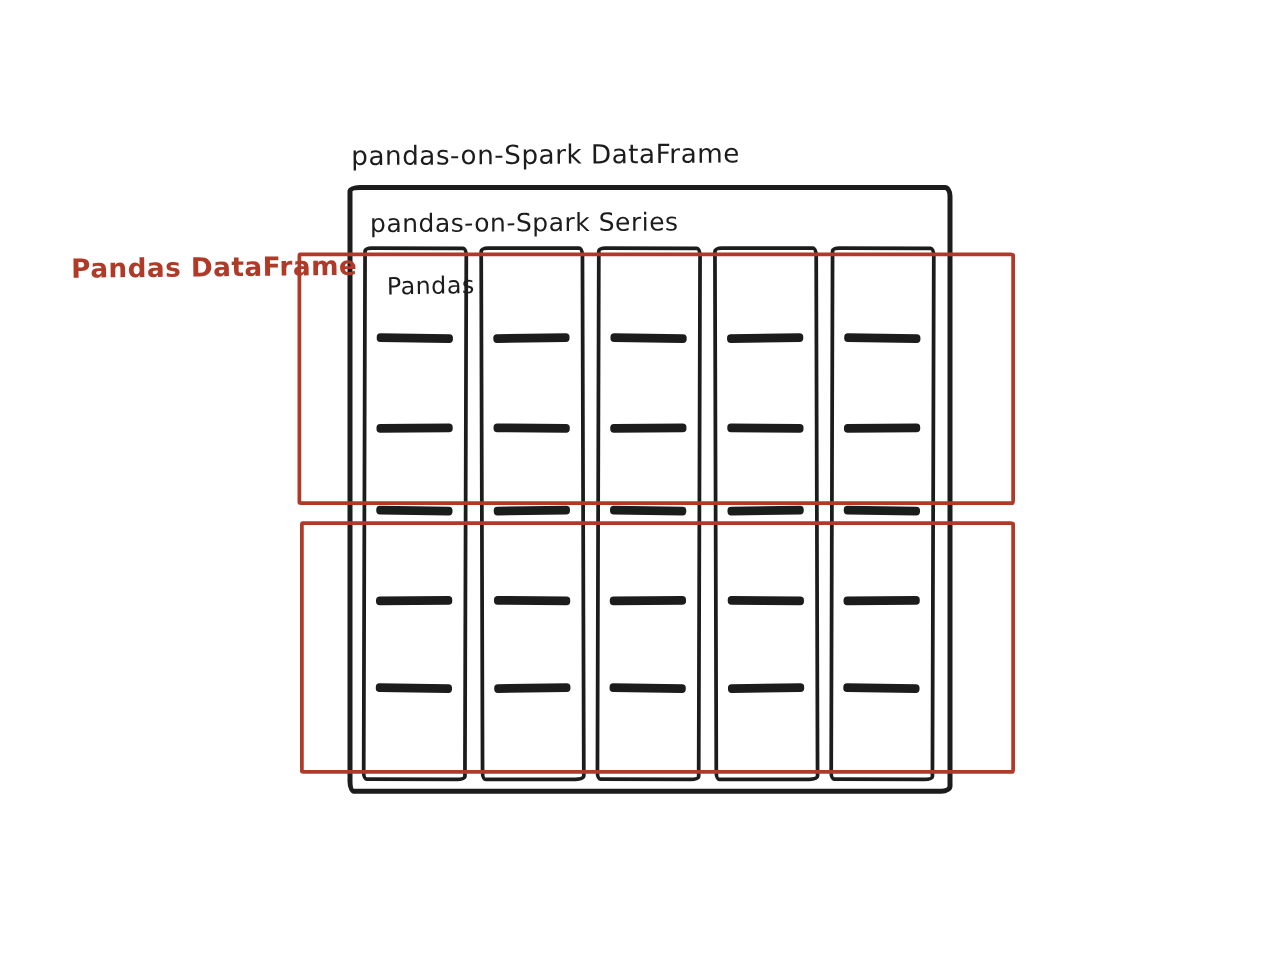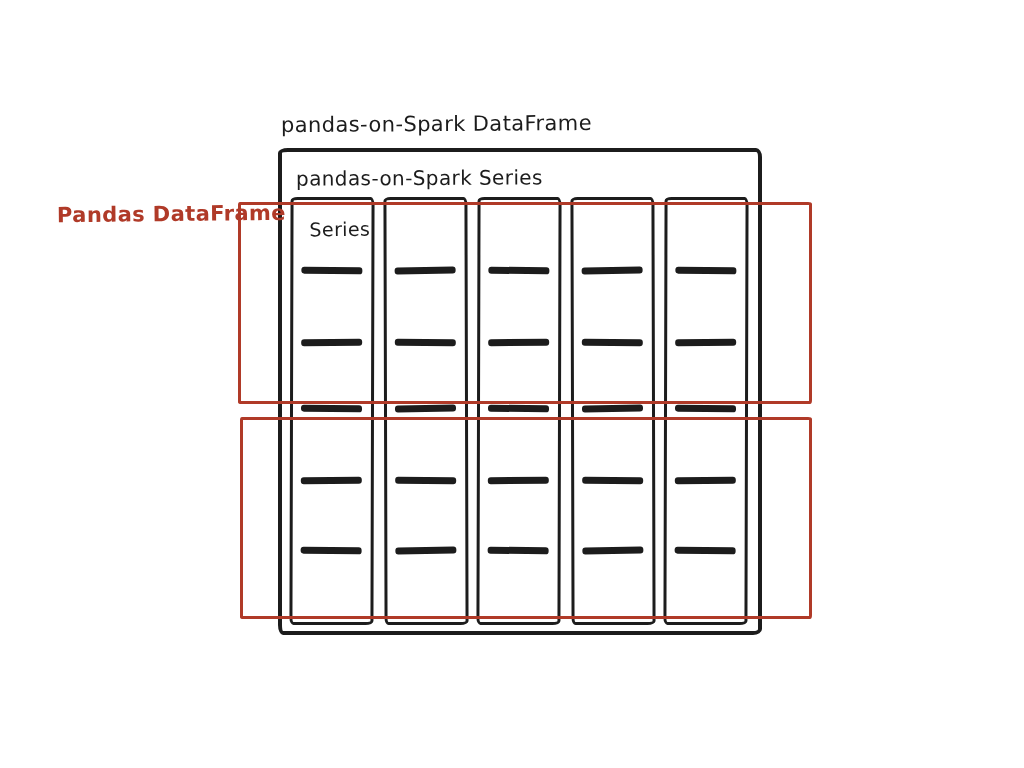--- a/index.html
+++ b/index.html
@@ -112,21 +112,21 @@
 <div class="canvas">
 
   <div class="title hand">pandas-on-Spark DataFrame</div>
 
   <div class="outer-box"></div>
 
   <div class="series-label hand">pandas-on-Spark Series</div>
 
   <div class="columns-container">
       <div class="column" style="left: 0px; transform: rotate(0.15deg);">
-        <span class="col-header">Series</span>
+        <span class="col-header">Pandas</span>
         <div class="dash" style="top: 67px; transform: rotate(0.6deg);"></div>
         <div class="dash" style="top: 139px; transform: rotate(-0.7deg);"></div>
         <div class="dash" style="top: 205px; transform: rotate(0.6deg);"></div>
         <div class="dash" style="top: 277px; transform: rotate(-0.7deg);"></div>
         <div class="dash" style="top: 347px; transform: rotate(0.6deg);"></div>
       </div>
       <div class="column" style="left: 94px; transform: rotate(-0.15deg);">
         <div class="dash" style="top: 67px; transform: rotate(-0.7deg);"></div>
         <div class="dash" style="top: 139px; transform: rotate(0.6deg);"></div>
         <div class="dash" style="top: 205px; transform: rotate(-0.7deg);"></div>

